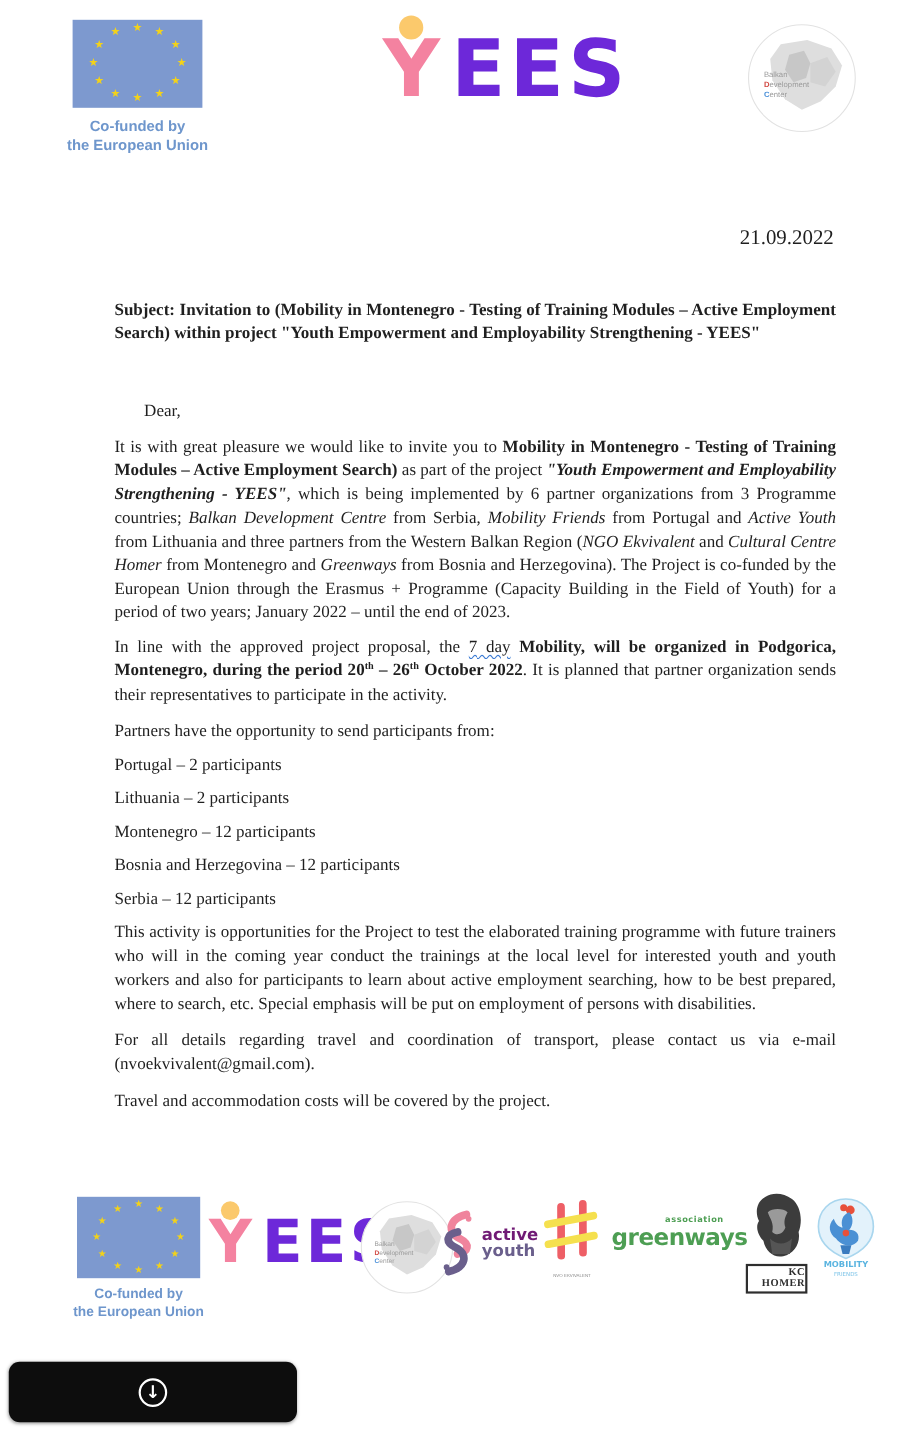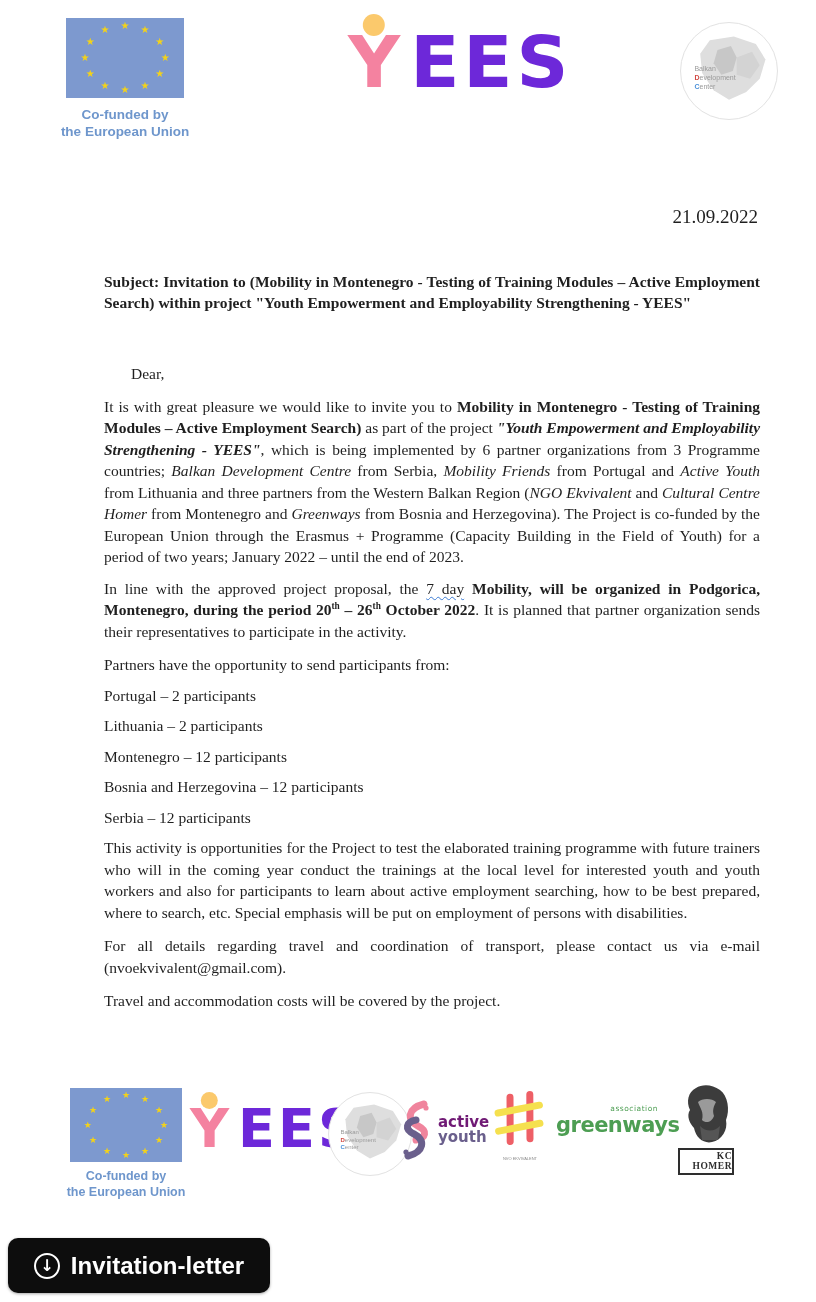--- a/index.html
+++ b/index.html
@@ -60,21 +60,21 @@
   .bdc.bot .bdc-text { font-size:6px; }
 
   .ay { position:absolute; left:398px; top:16px; display:flex; align-items:center; gap:6px; }
   .ay-text { font-family:"DejaVu Sans", sans-serif; font-weight:bold; font-size:15px; line-height:15px; }
   .ay-text .l1 { color:#701a75; } .ay-text .l2 { color:#6a5f8c; }
 
   .ekv { position:absolute; left:492px; top:8px; text-align:center; width:56px; }
   .ekv-cap { font-size:4px; color:#8a8a8a; font-family:"Liberation Sans", sans-serif; margin-top:2px; }
 
   .gw { position:absolute; left:556px; top:22px; width:120px; font-family:"DejaVu Sans", sans-serif; color:#4d9e53; }
-  .gw-top { text-align:right; font-size:7.5px; font-weight:normal; letter-spacing:.5px; padding-right:18px; }
+  .gw-top { text-align:right; font-size:7.5px; font-weight:bold; letter-spacing:.5px; padding-right:18px; }
   .gw-main { font-size:21px; font-weight:bold; letter-spacing:-.5px; display:flex; align-items:center; }
   .gw-dots { margin-left:1px; }
 
   .homer { position:absolute; left:678px; top:0px; width:56px; text-align:right; }
   .homer-box { border:2px solid #2e2e2e; background:#fff; margin-top:-4px; padding:1px 0 2px; font-family:"Liberation Serif", serif; font-size:9.5px; font-weight:bold; color:#2e2e2e; letter-spacing:.5px; }
   .mf { position:absolute; left:740px; top:6px; width:58px; text-align:center; }
 
   
   .dl-btn {
     position:absolute; left:8px; top:1238px; width:262px; height:55px;
@@ -229,19 +229,30 @@
 
   <div class="homer">
     <svg width="52" height="66" viewBox="0 0 52 66">
       <path d="M14 6 C6 10 4 20 8 28 C4 34 8 42 12 46 C14 56 22 62 30 60 C40 58 46 48 44 38 C48 28 46 14 38 8 C30 2 20 2 14 6 Z" fill="#3c3c3c"></path>
       <path d="M16 20 C20 16 30 16 34 20 C32 24 30 28 32 34 C30 40 24 42 20 38 C22 30 18 26 16 20 Z" fill="#9a9a9a"></path>
       <path d="M18 44 C24 50 32 50 38 44 L36 58 L20 58 Z" fill="#555"></path>
     </svg>
     <div class="homer-box">KC HOMER</div>
   </div>
 
+  <div class="mf">
+    <svg width="58" height="76" viewBox="0 0 58 76">
+      <path d="M29 2 C44 2 54 13 54 27 C54 41 44 50 29 56 C14 50 4 41 4 27 C4 13 14 2 29 2 Z" fill="#e3f2fb" stroke="#a9d6ee" stroke-width="1.5"></path>
+      <circle cx="33" cy="12" r="4" fill="#e8503a"></circle>
+        <circle cx="27" cy="10" r="3.2" fill="#e8503a"></circle>
+      <path d="M20 38 C14 34 12 26 18 20 C20 26 24 28 26 28 C24 22 26 16 32 14 C36 18 36 26 32 30 C38 30 42 34 40 40 C36 46 26 46 20 38 Z" fill="#4a90d4"></path>
+      <path d="M24 44 L34 44 L32 52 L26 52 Z" fill="#3a7cc0"></path>
+      <circle cx="29" cy="33" r="3" fill="#e8503a"></circle>
+      <text x="29" y="64" text-anchor="middle" font-family="DejaVu Sans, sans-serif" font-size="7.5" font-weight="bold" fill="#5ab4e0">MOBILITY</text>
+      <text x="29" y="72" text-anchor="middle" font-family="DejaVu Sans, sans-serif" font-size="5" fill="#7ec4e8">FRIENDS</text>
+    </svg>
+  </div>
 
 </div>
 
 <button class="dl-btn">
   <span class="dl-icon">↓</span>
-  <span class="dl-label">Invitation-letter</span>
 </button>
 
 </body></html>

